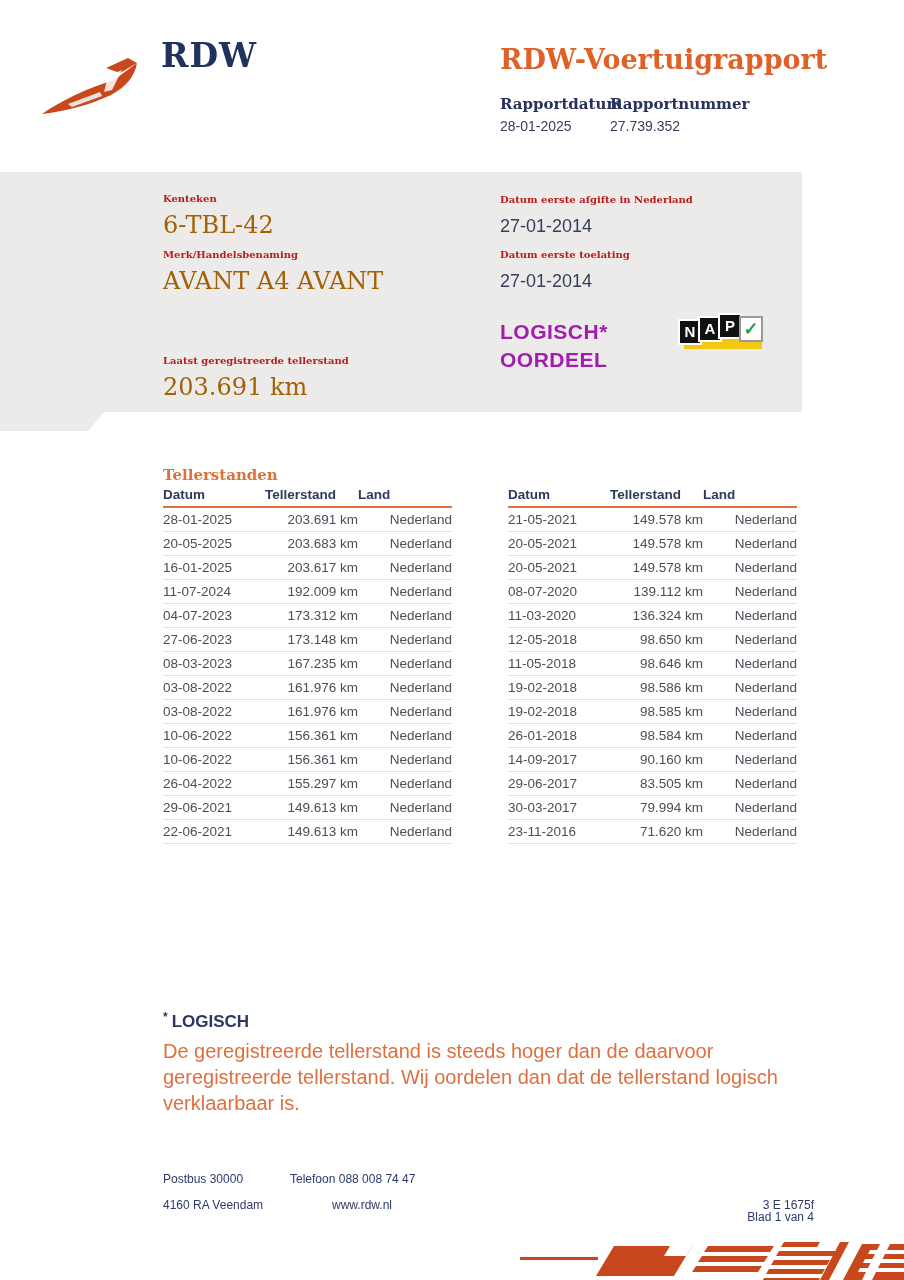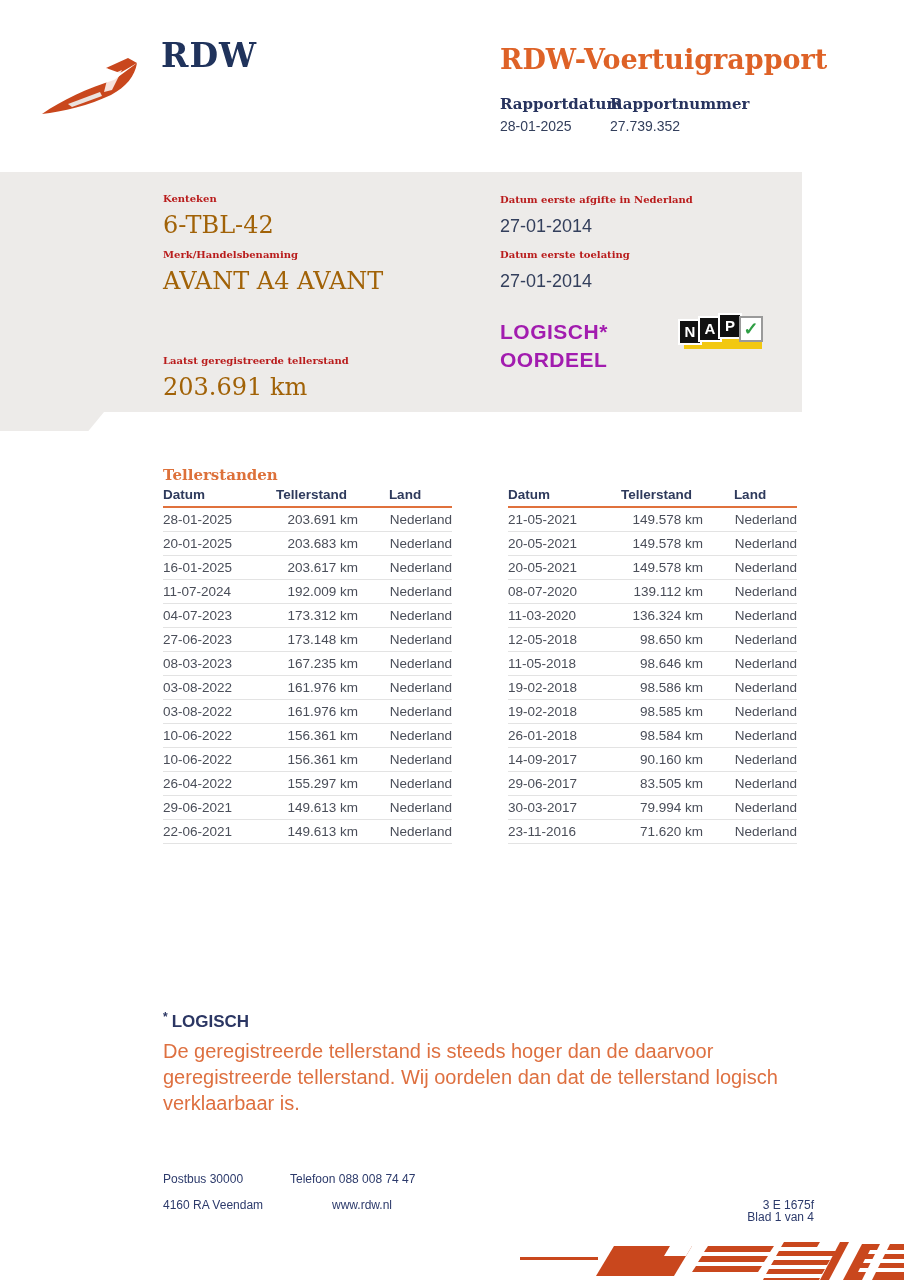--- a/index.html
+++ b/index.html
@@ -29,21 +29,21 @@
   .nap{left:678px;top:311px;width:86px;height:42px;}
   .nap .yellow{position:absolute;left:6px;top:13px;width:78px;height:25px;background:#F2C811;}
   .nap .tile{position:absolute;width:20px;height:22px;background:#111111;border:2px solid #ffffff;
     color:#ffffff;font-weight:bold;font-size:15px;text-align:center;line-height:22px;}
   .nap .tile.check{background:#ffffff;color:#2E9E44;border-color:#9a9a9a;font-size:18px;}
 
   
   .section-heading{left:163px;top:466px;font-size:15px;font-weight:bold;color:#DD713A;}
   .tbl{border-collapse:collapse;width:289px;table-layout:fixed;}
   .tbl th{font-size:13.5px;font-weight:bold;color:#2E3A5C;padding:0 0 4px 0;
-    border-bottom:2px solid #E0713C;text-align:center;}
+    border-bottom:2px solid #E0713C;text-align:left;}
   .tbl th:first-child{text-align:left;}
   .tbl td{font-size:13.5px;color:#4A4E59;height:23px;padding:0;
     border-bottom:1px solid #E3E3E3;text-align:right;white-space:nowrap;}
   .tbl td:first-child{text-align:left;}
 
   
   .footnote-title{left:163px;top:1010px;font-size:17px;font-weight:bold;color:#2B3663;}
   .footnote-title sup{font-size:12px;vertical-align:6px;margin-right:4px;}
   .footnote-text{left:163px;top:1038px;width:680px;font-size:20px;line-height:26px;color:#DE7040;}
 
@@ -120,21 +120,21 @@
           <th>Land</th>
         </tr>
       </thead>
       <tbody>
           <tr>
             <td>28-01-2025</td>
             <td>203.691 km</td>
             <td>Nederland</td>
           </tr>
           <tr>
-            <td>20-01-2025</td>
+            <td>20-05-2025</td>
             <td>203.683 km</td>
             <td>Nederland</td>
           </tr>
           <tr>
             <td>16-01-2025</td>
             <td>203.617 km</td>
             <td>Nederland</td>
           </tr>
           <tr>
             <td>11-07-2024</td>

